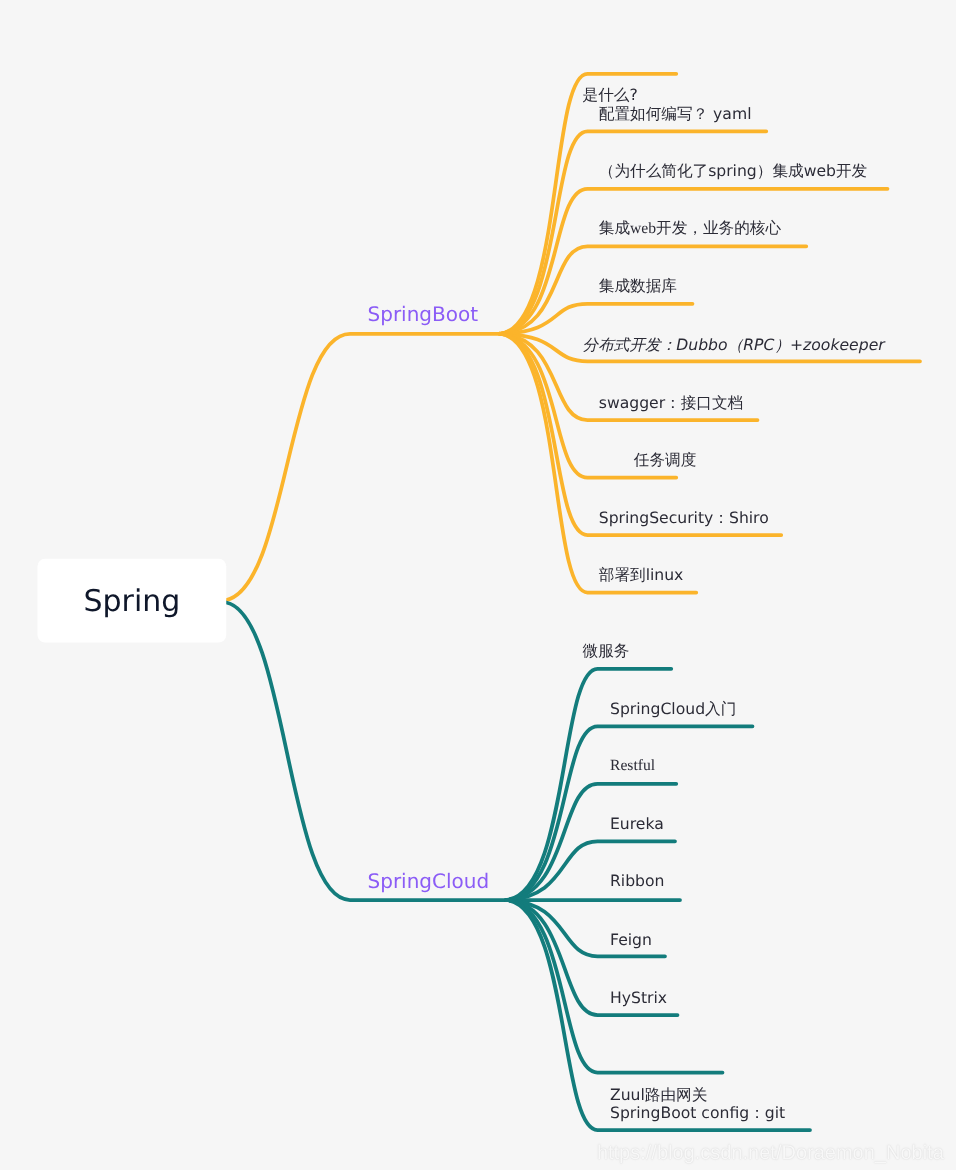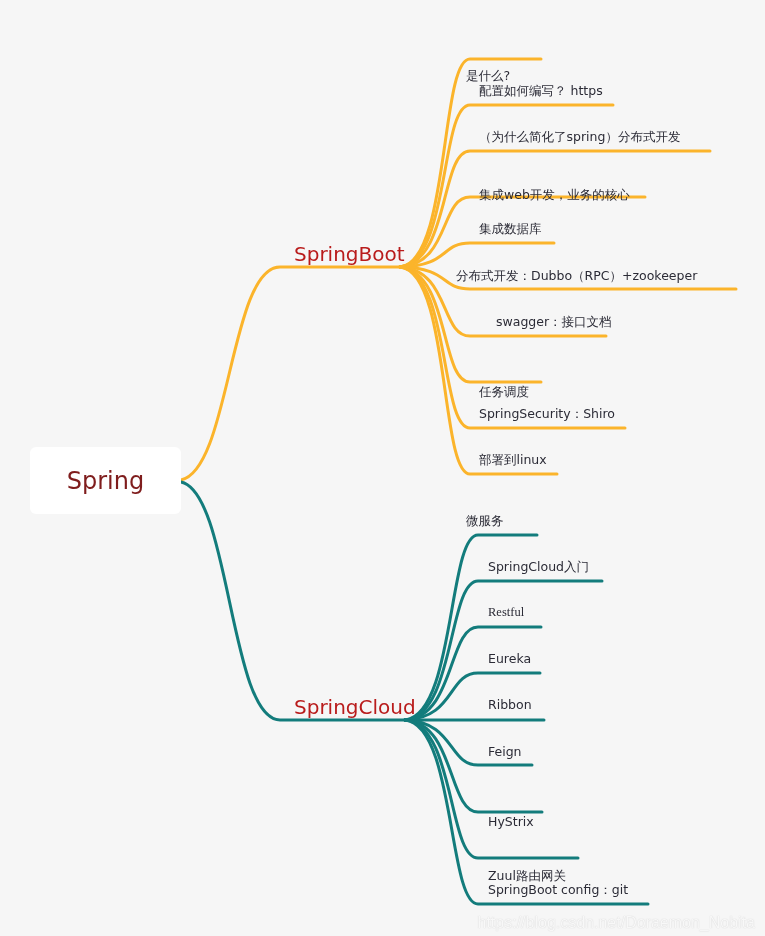--- a/index.html
+++ b/index.html
@@ -25,27 +25,27 @@
       left: 30px;
       top: 447px;
       width: 151px;
       height: 67px;
       background: #ffffff;
       border-radius: 6px;
       display: flex;
       align-items: center;
       justify-content: center;
       font-size: 24px;
-      color: #7f1d1d;
+      color: #0f172a;
       cursor: pointer;
     }
     .branch-label {
       position: absolute;
-      font-size: 20px;
-      color: #b91c1c;
+      font-size: 16px;
+      color: #8b5cf6;
       white-space: nowrap;
       cursor: pointer;
     }
     .leaf-label {
       position: absolute;
       font-size: 12.5px;
       color: #2b2b36;
       white-space: nowrap;
       cursor: pointer;
     }
@@ -96,33 +96,33 @@
 </svg>
 
 <div class="root-node">
   <span>Spring</span>
 </div>
 
 <div class="branch-label" style="left:294px; top:242px;">SpringBoot</div>
 <div class="branch-label" style="left:294px; top:695px;">SpringCloud</div>
 
 <div class="leaf-label" style="left:466px; top:37px;margin-top:31px;">是什么?</div>
-<div class="leaf-label" style="left:479px; top:83px;">配置如何编写？ https</div>
-<div class="leaf-label" style="left:479px; top:129px;">（为什么简化了spring）分布式开发</div>
-<div class="leaf-label" style="left:479px; top:187px;">集成web开发，业务的核心</div>
+<div class="leaf-label" style="left:479px; top:83px;">配置如何编写？ yaml</div>
+<div class="leaf-label" style="left:479px; top:129px;">（为什么简化了spring）集成web开发</div>
+<div class="leaf-label" style="left:479px; top:174px;font-family:Liberation Serif, serif;">集成web开发，业务的核心</div>
 <div class="leaf-label" style="left:479px; top:221px;text-align:center;">集成数据库</div>
-<div class="leaf-label" style="left:456px; top:268px;">分布式开发：Dubbo（RPC）+zookeeper</div>
-<div class="leaf-label" style="left:479px; top:314px;margin-left:17px;">swagger：接口文档</div>
-<div class="leaf-label" style="left:479px; top:360px;margin-top:24px;">任务调度</div>
+<div class="leaf-label" style="left:466px; top:268px;font-style:italic;">分布式开发：Dubbo（RPC）+zookeeper</div>
+<div class="leaf-label" style="left:479px; top:314px;">swagger：接口文档</div>
+<div class="leaf-label" style="left:507px; top:360px;">任务调度</div>
 <div class="leaf-label" style="left:479px; top:406px;">SpringSecurity：Shiro</div>
 <div class="leaf-label" style="left:479px; top:452px;">部署到linux</div>
 
 <div class="leaf-label" style="left:466px; top:513px;">微服务</div>
 <div class="leaf-label" style="left:488px; top:559px;">SpringCloud入门</div>
 <div class="leaf-label" style="left:488px; top:605px;font-family:Liberation Serif, serif;">Restful</div>
 <div class="leaf-label" style="left:488px; top:651px;">Eureka</div>
 <div class="leaf-label" style="left:488px; top:697px;">Ribbon</div>
 <div class="leaf-label" style="left:488px; top:744px;text-align:right;">Feign</div>
-<div class="leaf-label" style="left:488px; top:814px;">HyStrix</div>
+<div class="leaf-label" style="left:488px; top:790px;">HyStrix</div>
 <div class="leaf-label" style="left:488px; top:868px;">Zuul路由网关</div>
 <div class="leaf-label" style="left:488px; top:882px;">SpringBoot config：git</div>
 
 <div class="watermark">https://blog.csdn.net/Doraemon_Nobita</div>
 
 </body></html>

